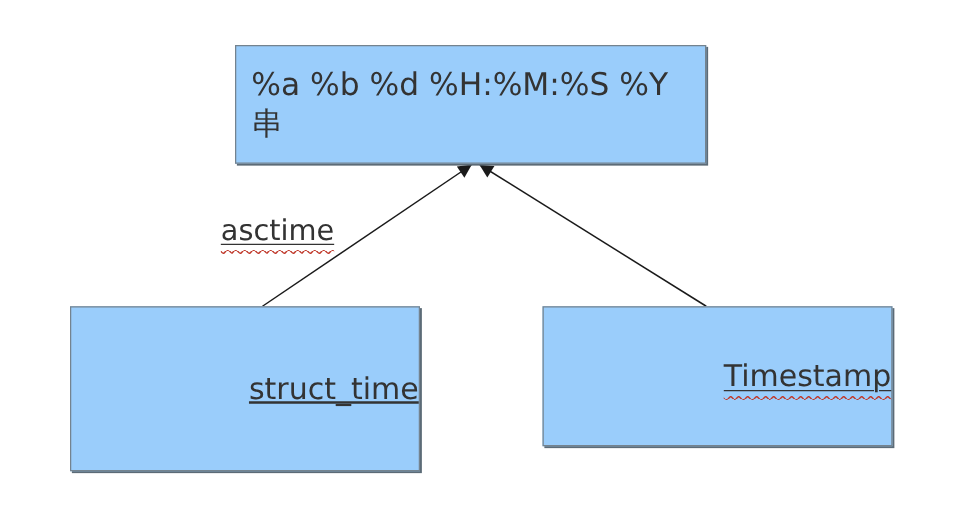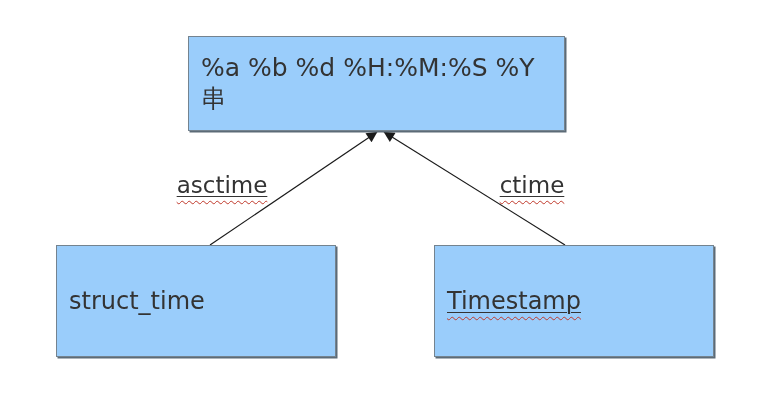--- a/index.html
+++ b/index.html
@@ -23,26 +23,26 @@
     overflow: hidden;
   }
 
   .node {
     position: absolute;
     background: var(--node-fill);
     border: 1px solid var(--node-border);
     box-shadow: 1.5px 1.5px 0 var(--node-shadow);
     display: flex;
     align-items: center;
-    justify-content: flex-start;
+    justify-content: flex-end;
     color: var(--text-color);
     padding-left: 12px;
   }
   .node-format  { left: 188px; top: 36px;  width: 377px; height: 95px;  font-size: 25px; }
-  .node-struct  { left: 56px;  top: 245px; width: 280px; height: 112px; font-size: 24px; }
+  .node-struct  { left: 56px;  top: 245px; width: 280px; height: 132px; font-size: 24px; text-decoration: underline; }
   .node-ts      { left: 434px; top: 245px; width: 280px; height: 112px; font-size: 24px; }
 
   .edges-layer {
     position: absolute;
     left: 0; top: 0;
     width: 771px; height: 412px;
     pointer-events: none;
   }
   .edge-line { stroke: var(--arrow-color); stroke-width: 1.2; fill: none; }
   .arrowhead { fill: var(--arrow-color); }
@@ -97,17 +97,14 @@
   </div>
 
   <div class="node node-ts">
     <span class="squiggle"><span class="underlined">Timestamp</span></span>
   </div>
 
   <div class="edge-label edge-label-asctime">
     <span class="squiggle"><span class="underlined">asctime</span></span>
   </div>
 
-  <div class="edge-label edge-label-ctime">
-    <span class="squiggle"><span class="underlined">ctime</span></span>
-  </div>
 
 </div>
 
 </body></html>

